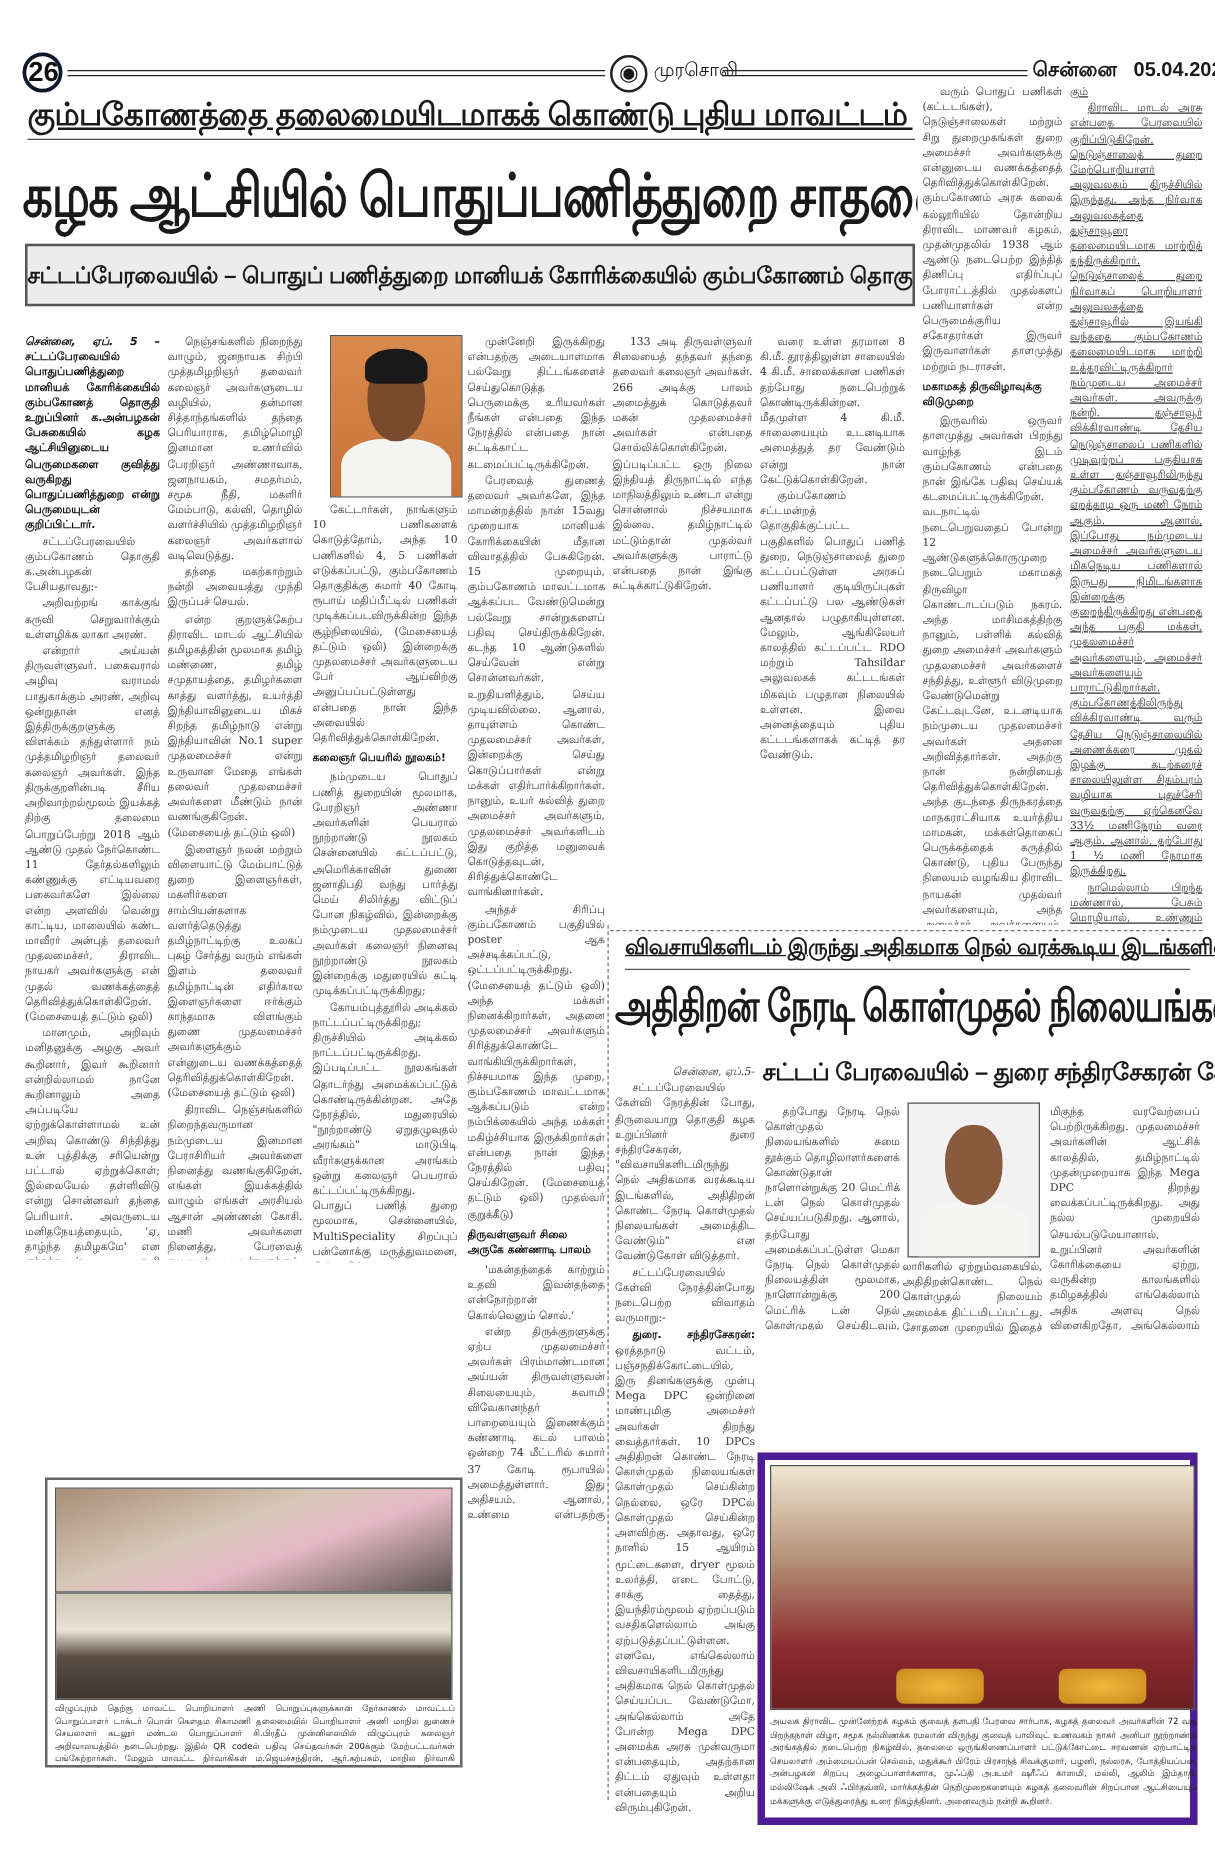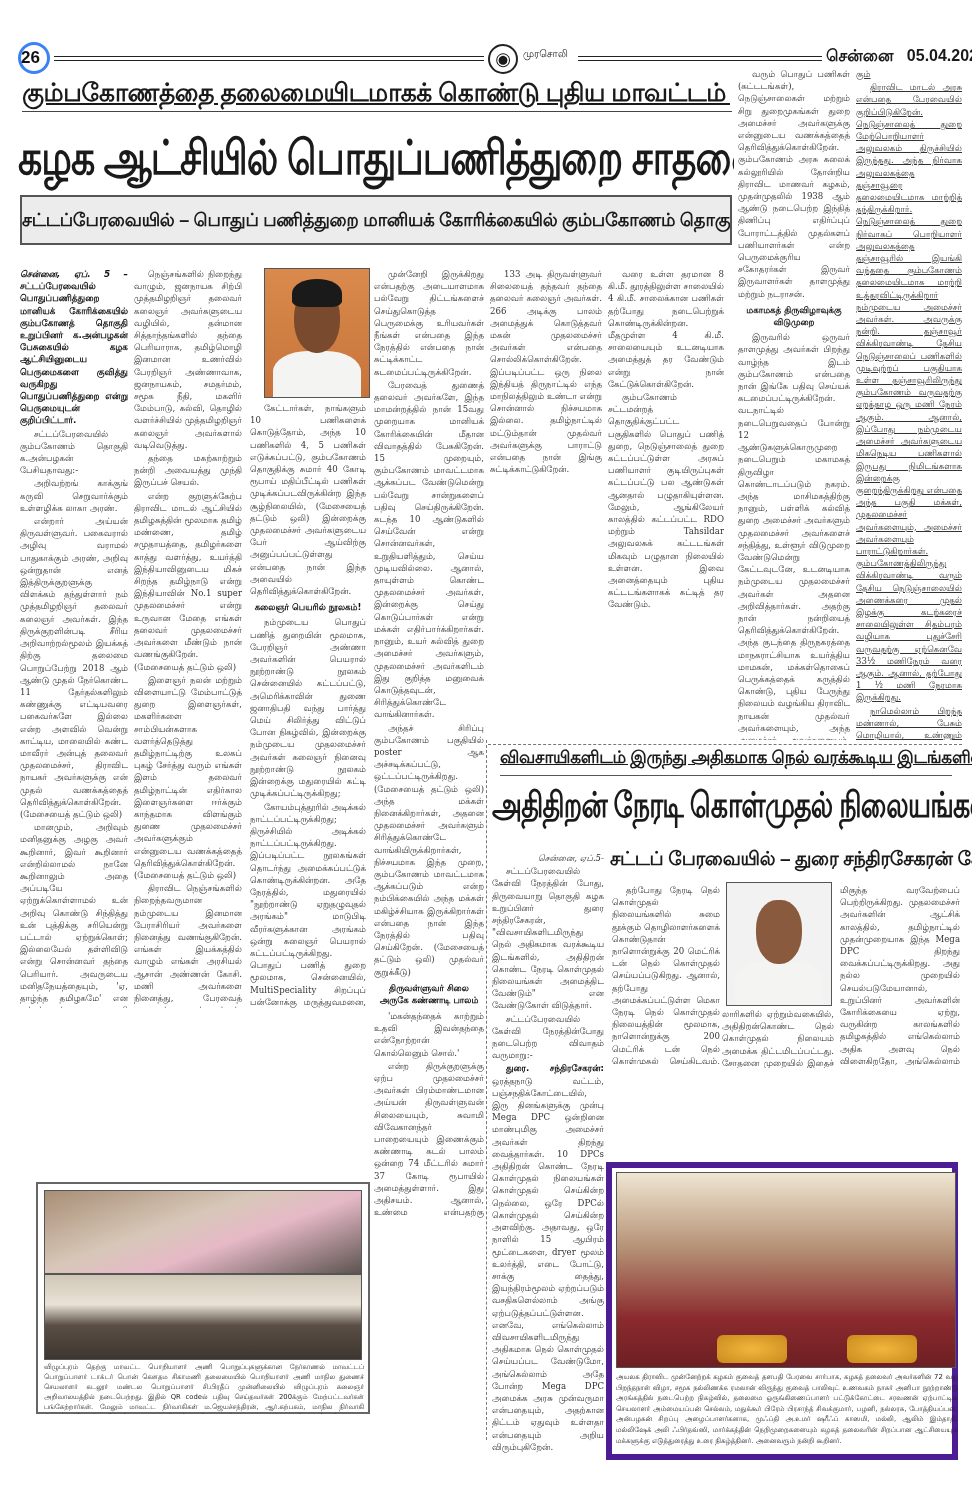--- a/index.html
+++ b/index.html
@@ -3,47 +3,47 @@
 <meta charset="utf-8">
 <style>
   * { box-sizing: border-box; margin: 0; padding: 0; }
   html, body { width: 972px; height: 1500px; background: #ffffff; overflow: hidden; }
   body { position: relative; font-family: "DejaVu Sans", sans-serif; color: #1a1a1a; }
 
   .abs { position: absolute; }
 
   
   .masthead { left: 18px; top: 42px; width: 940px; height: 36px; }
-  .page-num { left: 0; top: 0; width: 32px; height: 32px; border: 3px solid #3b82f6; border-radius: 50%;
-    font-family: "Liberation Sans", sans-serif; font-weight: bold; font-size: 17px; line-height: 26px;
-    text-align: left; color: #111; background: #fff; }
+  .page-num { left: 0; top: 0; width: 32px; height: 32px; border: 3px solid #0f172a; border-radius: 50%;
+    font-family: "Liberation Sans", sans-serif; font-weight: bold; font-size: 22px; line-height: 26px;
+    text-align: right; color: #111; background: #fff; }
   .rule { height: 5px; border-top: 1.5px solid #222; border-bottom: 1.5px solid #222; top: 14px; }
   .logo { left: 470px; top: 2px; width: 30px; height: 30px; border: 2px solid #222; border-radius: 50%;
     text-align: center; font-size: 18px; line-height: 26px; }
-  .paper-name { left: 505px; top: 6px; font-size: 10px; font-family: Liberation Serif, serif; }
+  .paper-name { left: 505px; top: 6px; font-size: 15px; font-family: Liberation Serif, serif; }
   .city-date { left: 808px; top: 5px; font-size: 16px; font-weight: bold; font-family: "Liberation Sans", sans-serif; white-space: nowrap; }
 
   
   .kicker { left: 22px; top: 78px; width: 708px; font-family: "Liberation Sans", sans-serif; font-weight: bold;
     font-size: 25px; letter-spacing: -0.5px; text-decoration: underline; white-space: nowrap; overflow: hidden; }
   .kicker-rule { left: 22px; top: 111px; width: 710px; height: 1px; background: #444; }
   .main-head { left: 18px; top: 120px; width: 716px; height: 60px; font-family: "Liberation Sans", sans-serif;
     font-weight: 900; font-size: 38px; letter-spacing: -1px; line-height: 60px; white-space: nowrap; overflow: hidden;
     transform: scaleY(1.25); transform-origin: top left; }
   .sub-box { left: 20px; top: 195px; width: 712px; height: 50px; border: 2px solid #555; background: #ececec;
     font-family: "Liberation Sans", sans-serif; font-weight: bold; font-size: 18px; line-height: 46px; text-align: center;
     white-space: nowrap; overflow: hidden; letter-spacing: -0.3px; }
 
   
   .col { font-family: "DejaVu Serif", serif; font-size: 8.6px; line-height: 12.2px; text-align: justify;
     color: #333; overflow: hidden; }
   .col p { text-indent: 14px; margin-bottom: 1px; }
   .col .lead { font-weight: bold; text-indent: 0; color: #111; font-family: "DejaVu Sans", sans-serif; font-size: 8.8px; }
   .col .dateline { font-weight: bold; font-style: italic; }
-  .col .subhead { font-weight: bold; text-align: center; text-indent: 0; font-family: "DejaVu Sans", sans-serif;
+  .col .subhead { font-weight: bold; text-align: left; text-indent: 0; font-family: "DejaVu Sans", sans-serif;
     color: #111; margin: 4px 0 3px; }
   .col .speaker { font-weight: bold; font-family: "DejaVu Sans", sans-serif; color: #111; }
 
   .photo { background: #d9d2c8; border: 1px solid #555; overflow: hidden; }
   .portrait { background: linear-gradient(#d98a4c, #c7743a); }
   .portrait .face { position: absolute; left: 28%; top: 14%; width: 44%; height: 52%; border-radius: 45% 45% 48% 48%;
     background: #7a4a2e; }
   .portrait .hair { position: absolute; left: 26%; top: 8%; width: 48%; height: 22%; border-radius: 50% 50% 20% 20%; background: #1a1a1a; }
   .portrait .shirt { position: absolute; left: 8%; top: 64%; width: 84%; height: 40%; border-radius: 40% 40% 0 0; background: #f4f4f2; }
   .portrait2 { background: #f2f2f2; }

